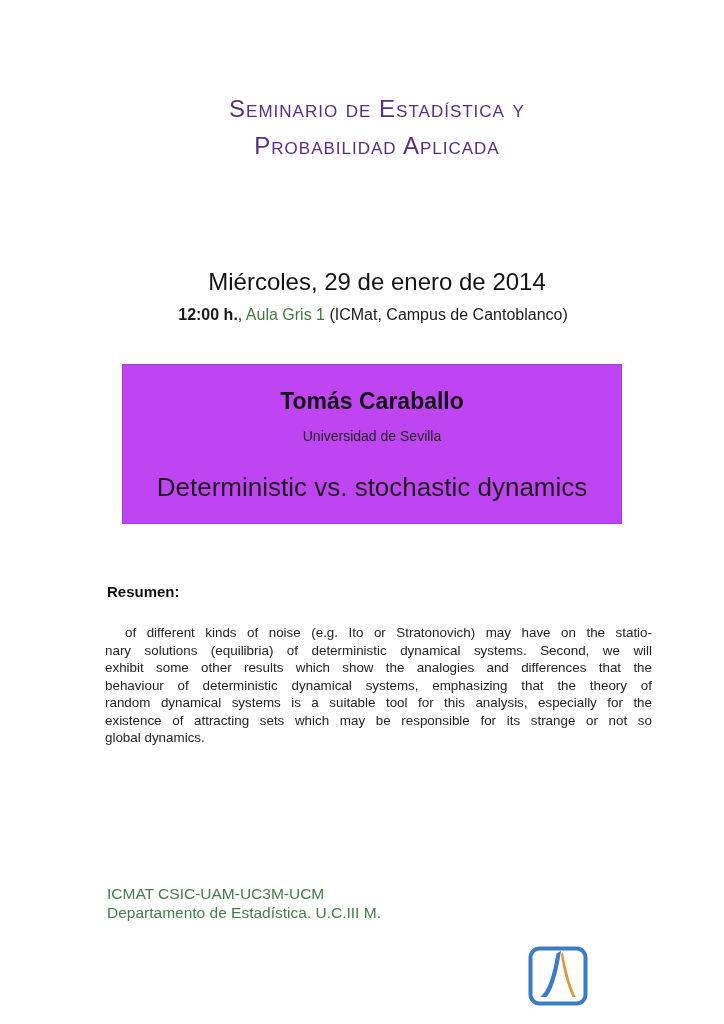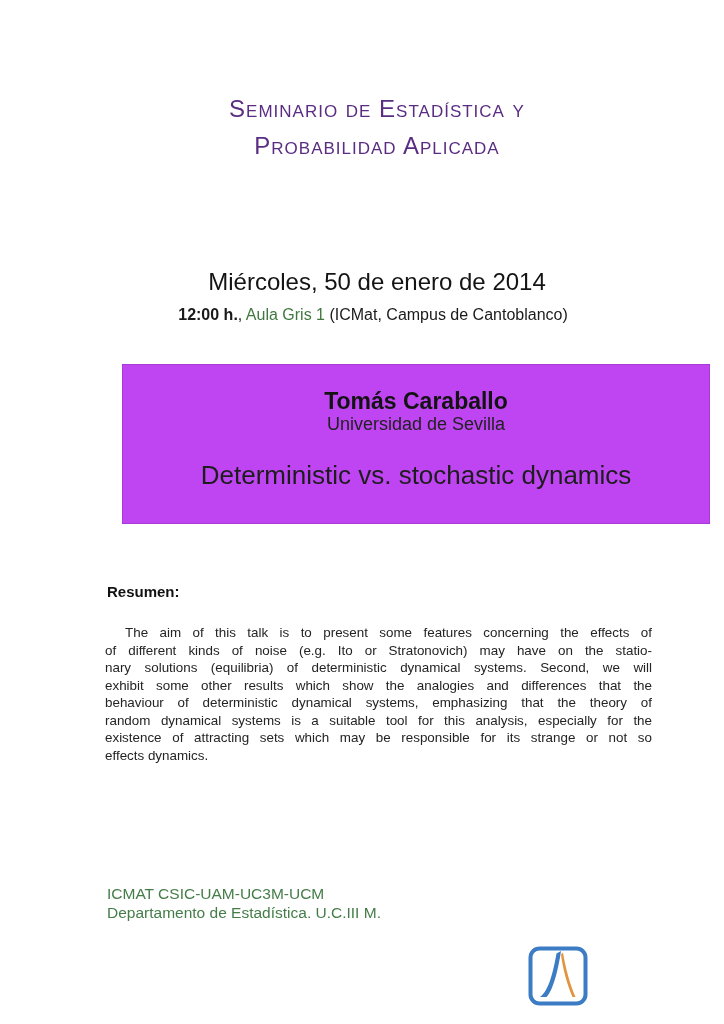--- a/index.html
+++ b/index.html
@@ -56,35 +56,36 @@
     font-size: 16px;
     color: #1a1a1a;
   }
   .time-line .time-bold { font-weight: bold; }
   .time-line .room-green { color: var(--location-green); }
 
   .speaker-box {
     position: absolute;
     left: 122px;
     top: 364px;
-    width: 588px;
+    width: 500px;
     height: 160px;
     background: var(--box-magenta);
     border: 1px solid var(--box-border);
     text-align: center;
     padding-top: 22px;
   }
   .speaker-name {
     font-size: 23px;
     font-weight: bold;
     line-height: 28px;
     color: #131313;
   }
   .speaker-affiliation {
-    font-size: 18px;
+    margin-top: 12px;
+    font-size: 14px;
     line-height: 19px;
     color: #222222;
   }
   .talk-title {
     margin-top: 26px;
     font-size: 26px;
     line-height: 30px;
     color: #1d1d1d;
   }
 
@@ -135,41 +136,40 @@
 </head>
 <body>
 
 <div class="page">
 
   <div class="seminar-title">
     <div>Seminario de Estadística y</div>
     <div>Probabilidad Aplicada</div>
   </div>
 
-  <div class="seminar-date">Miércoles, 50 de enero de 2014</div>
+  <div class="seminar-date">Miércoles, 29 de enero de 2014</div>
 
   <div class="time-line"><span class="time-bold">12:00 h.</span><span>, </span><span class="room-green">Aula Gris 1</span><span> (ICMat, Campus de Cantoblanco)</span></div>
 
   <div class="speaker-box">
     <div class="speaker-name">Tomás Caraballo</div>
     <div class="speaker-affiliation">Universidad de Sevilla</div>
     <div class="talk-title">Deterministic vs. stochastic dynamics</div>
   </div>
 
   <div class="abstract-heading">Resumen:</div>
 
   <div class="abstract-text">
-      <div>The aim of this talk is to present some features concerning the effects of</div>
       <div>of different kinds of noise (e.g. Ito or Stratonovich) may have on the statio-</div>
       <div>nary solutions (equilibria) of deterministic dynamical systems. Second, we will</div>
       <div>exhibit some other results which show the analogies and differences that the</div>
       <div>behaviour of deterministic dynamical systems, emphasizing that the theory of</div>
       <div>random dynamical systems is a suitable tool for this analysis, especially for the</div>
       <div>existence of attracting sets which may be responsible for its strange or not so</div>
-      <div>effects dynamics.</div>
+      <div>global dynamics.</div>
     </div>
 
   <div class="footer-block">
     <div>ICMAT CSIC-UAM-UC3M-UCM</div>
     <div>Departamento de Estadística. U.C.III M.</div>
   </div>
 
   <div class="logo">
     <svg viewBox="0 0 60 60" xmlns="http://www.w3.org/2000/svg">
       <rect x="2.5" y="2.5" width="55" height="55" rx="9" fill="#ffffff" stroke="#3b7cc4" stroke-width="4"></rect>

